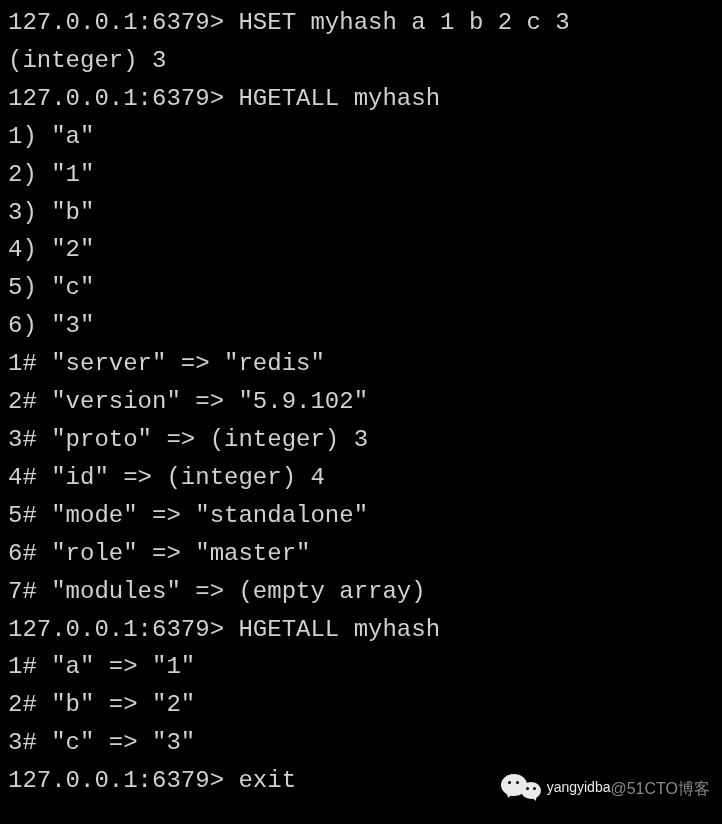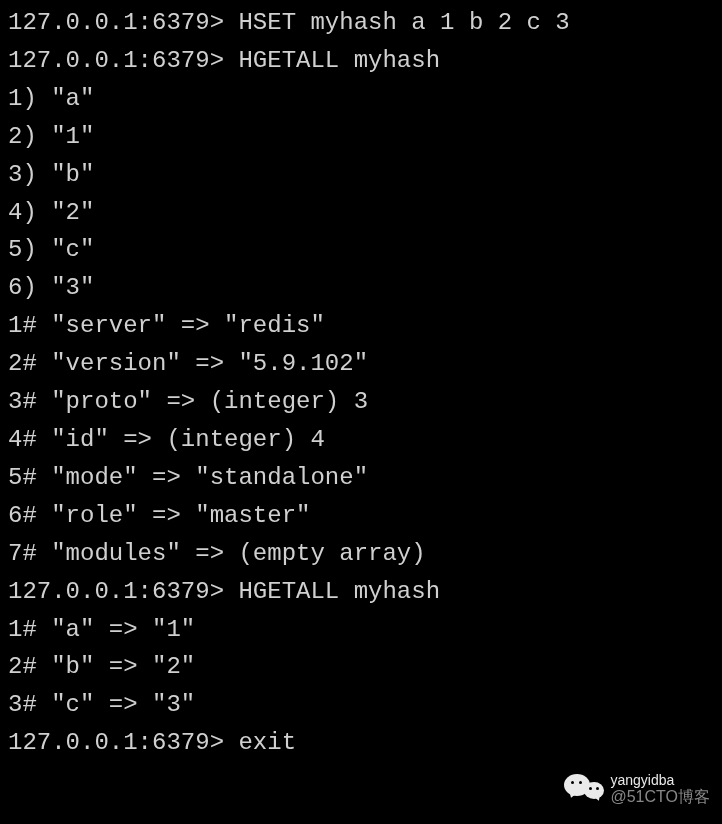--- a/index.html
+++ b/index.html
@@ -79,39 +79,40 @@
     }
     .dot {
       position: absolute;
       width: 3px;
       height: 3px;
       background: #000;
       border-radius: 50%;
     }
     .watermark-text {
       display: flex;
-      flex-direction: column;
+      flex-direction: row;
       line-height: 1.1;
     }
     .wm-name {
       color: #e8e8e8;
       font-size: 14px;
       font-family: Arial, sans-serif;
     }
     .wm-sub {
       color: #888;
       font-size: 16px;
       font-family: Arial, sans-serif;
     }
   </style>
 </head>
 <body>
 
 <div id="terminal-output">
     <div class="line">127.0.0.1:6379&gt; HSET myhash a 1 b 2 c 3</div>
+    <div class="line">(integer) 3</div>
     <div class="line">127.0.0.1:6379&gt; HGETALL myhash</div>
     <div class="line">1) "a"</div>
     <div class="line">2) "1"</div>
     <div class="line">3) "b"</div>
     <div class="line">4) "2"</div>
     <div class="line">5) "c"</div>
     <div class="line">6) "3"</div>
     <div class="line">1# "server" =&gt; "redis"</div>
     <div class="line">2# "version" =&gt; "5.9.102"</div>
     <div class="line">3# "proto" =&gt; (integer) 3</div>

